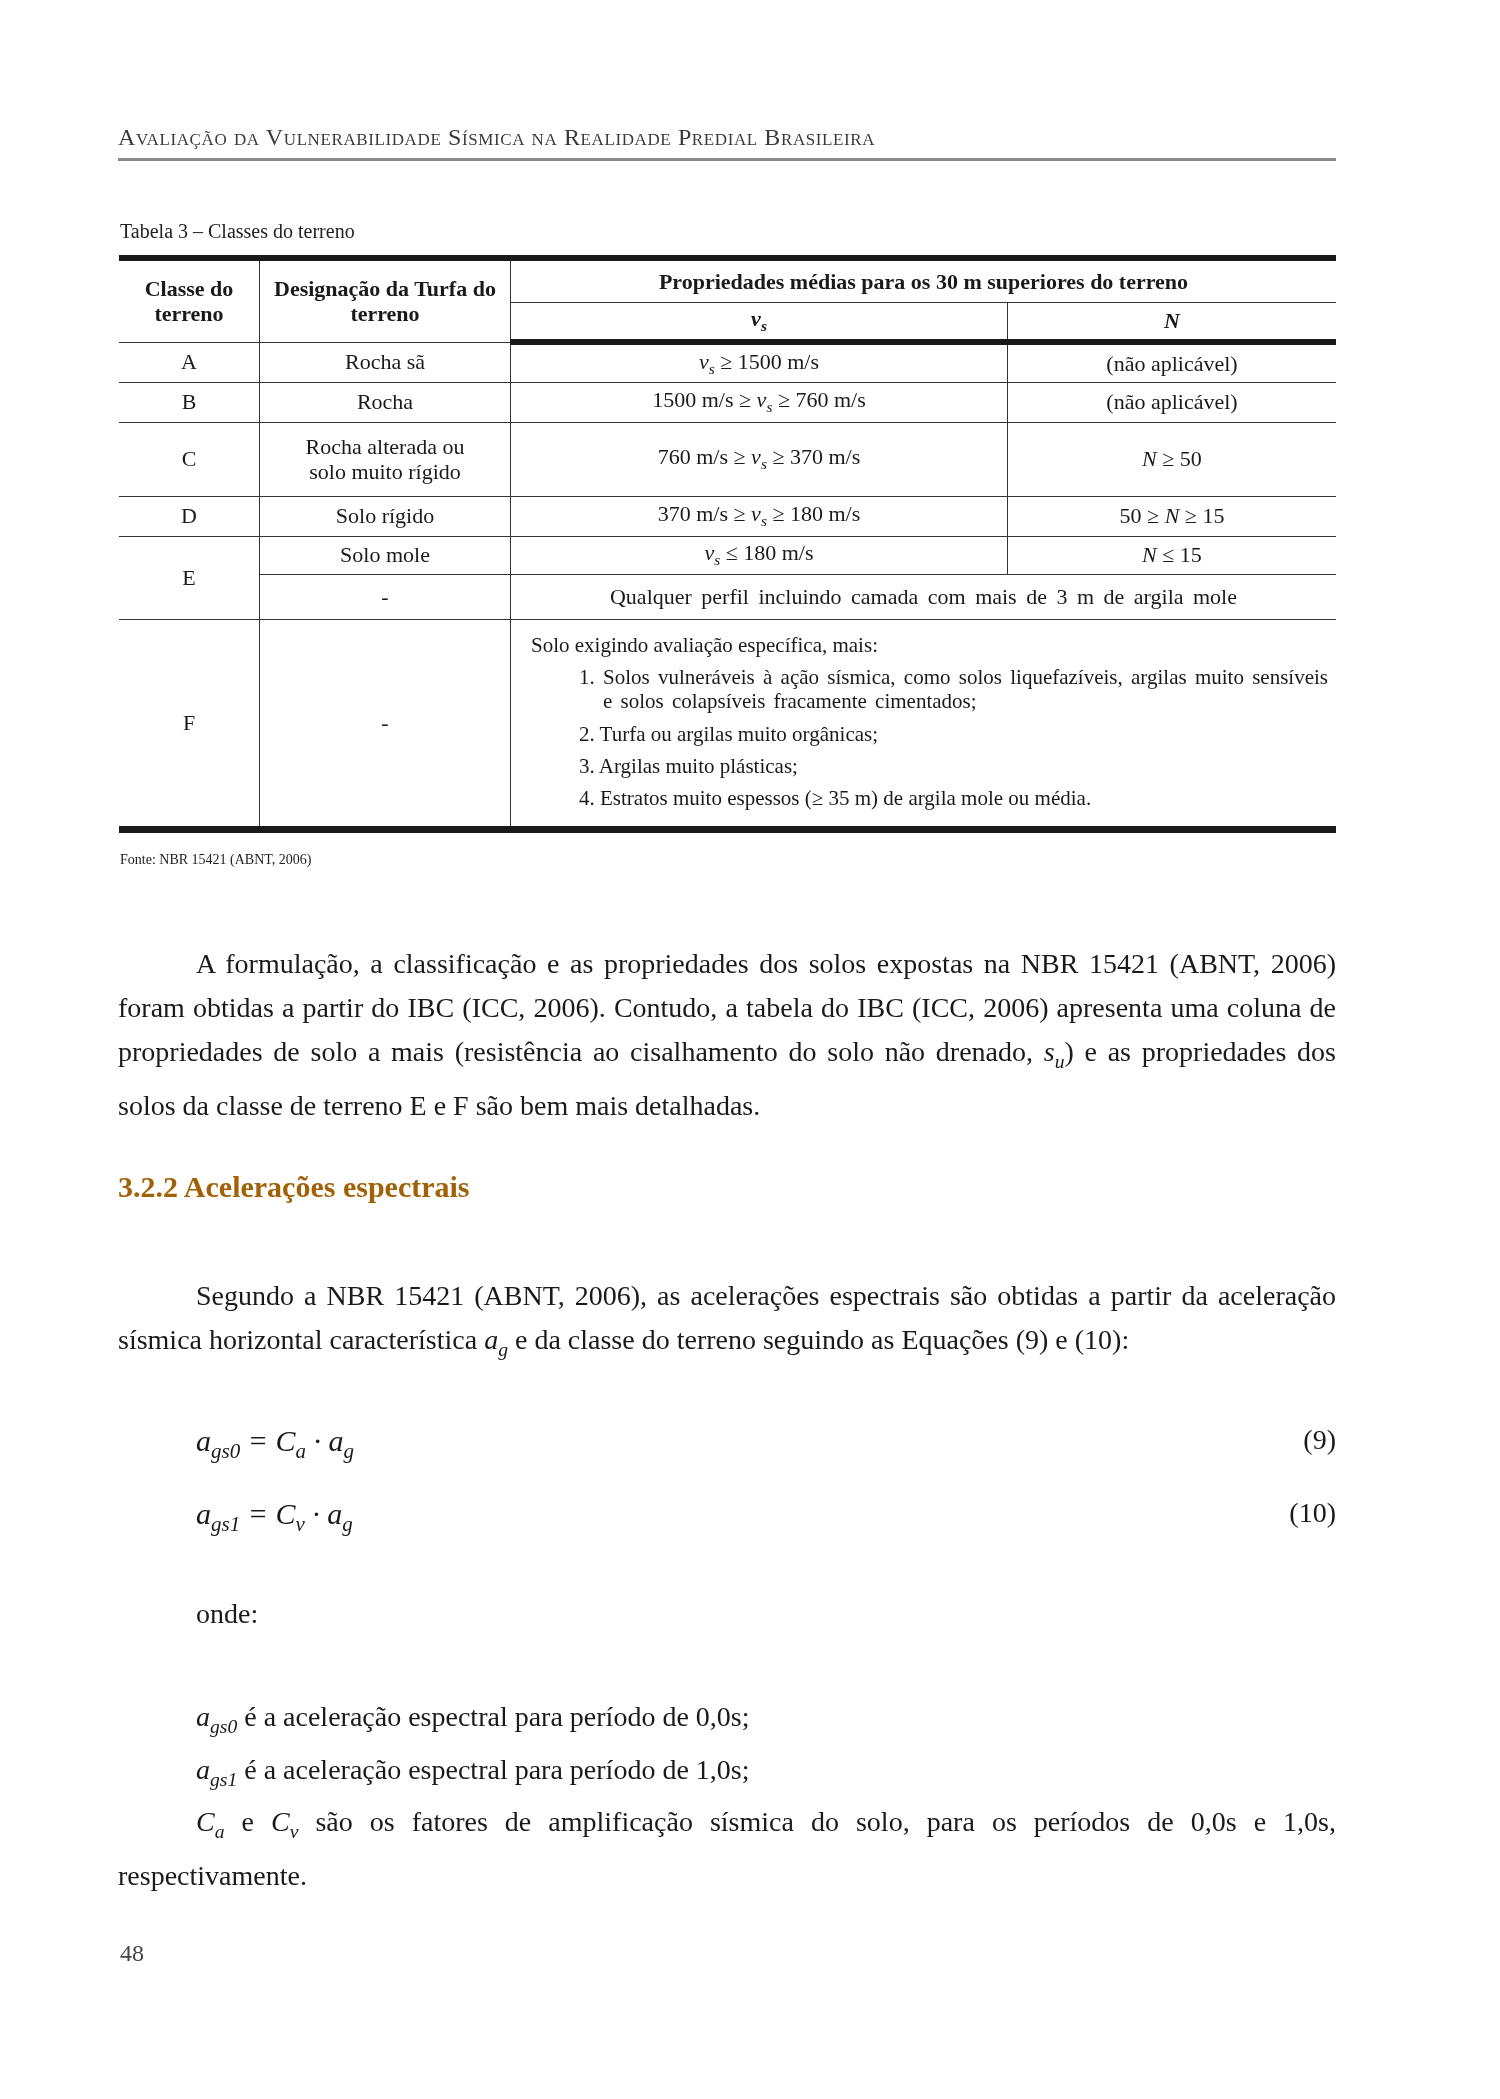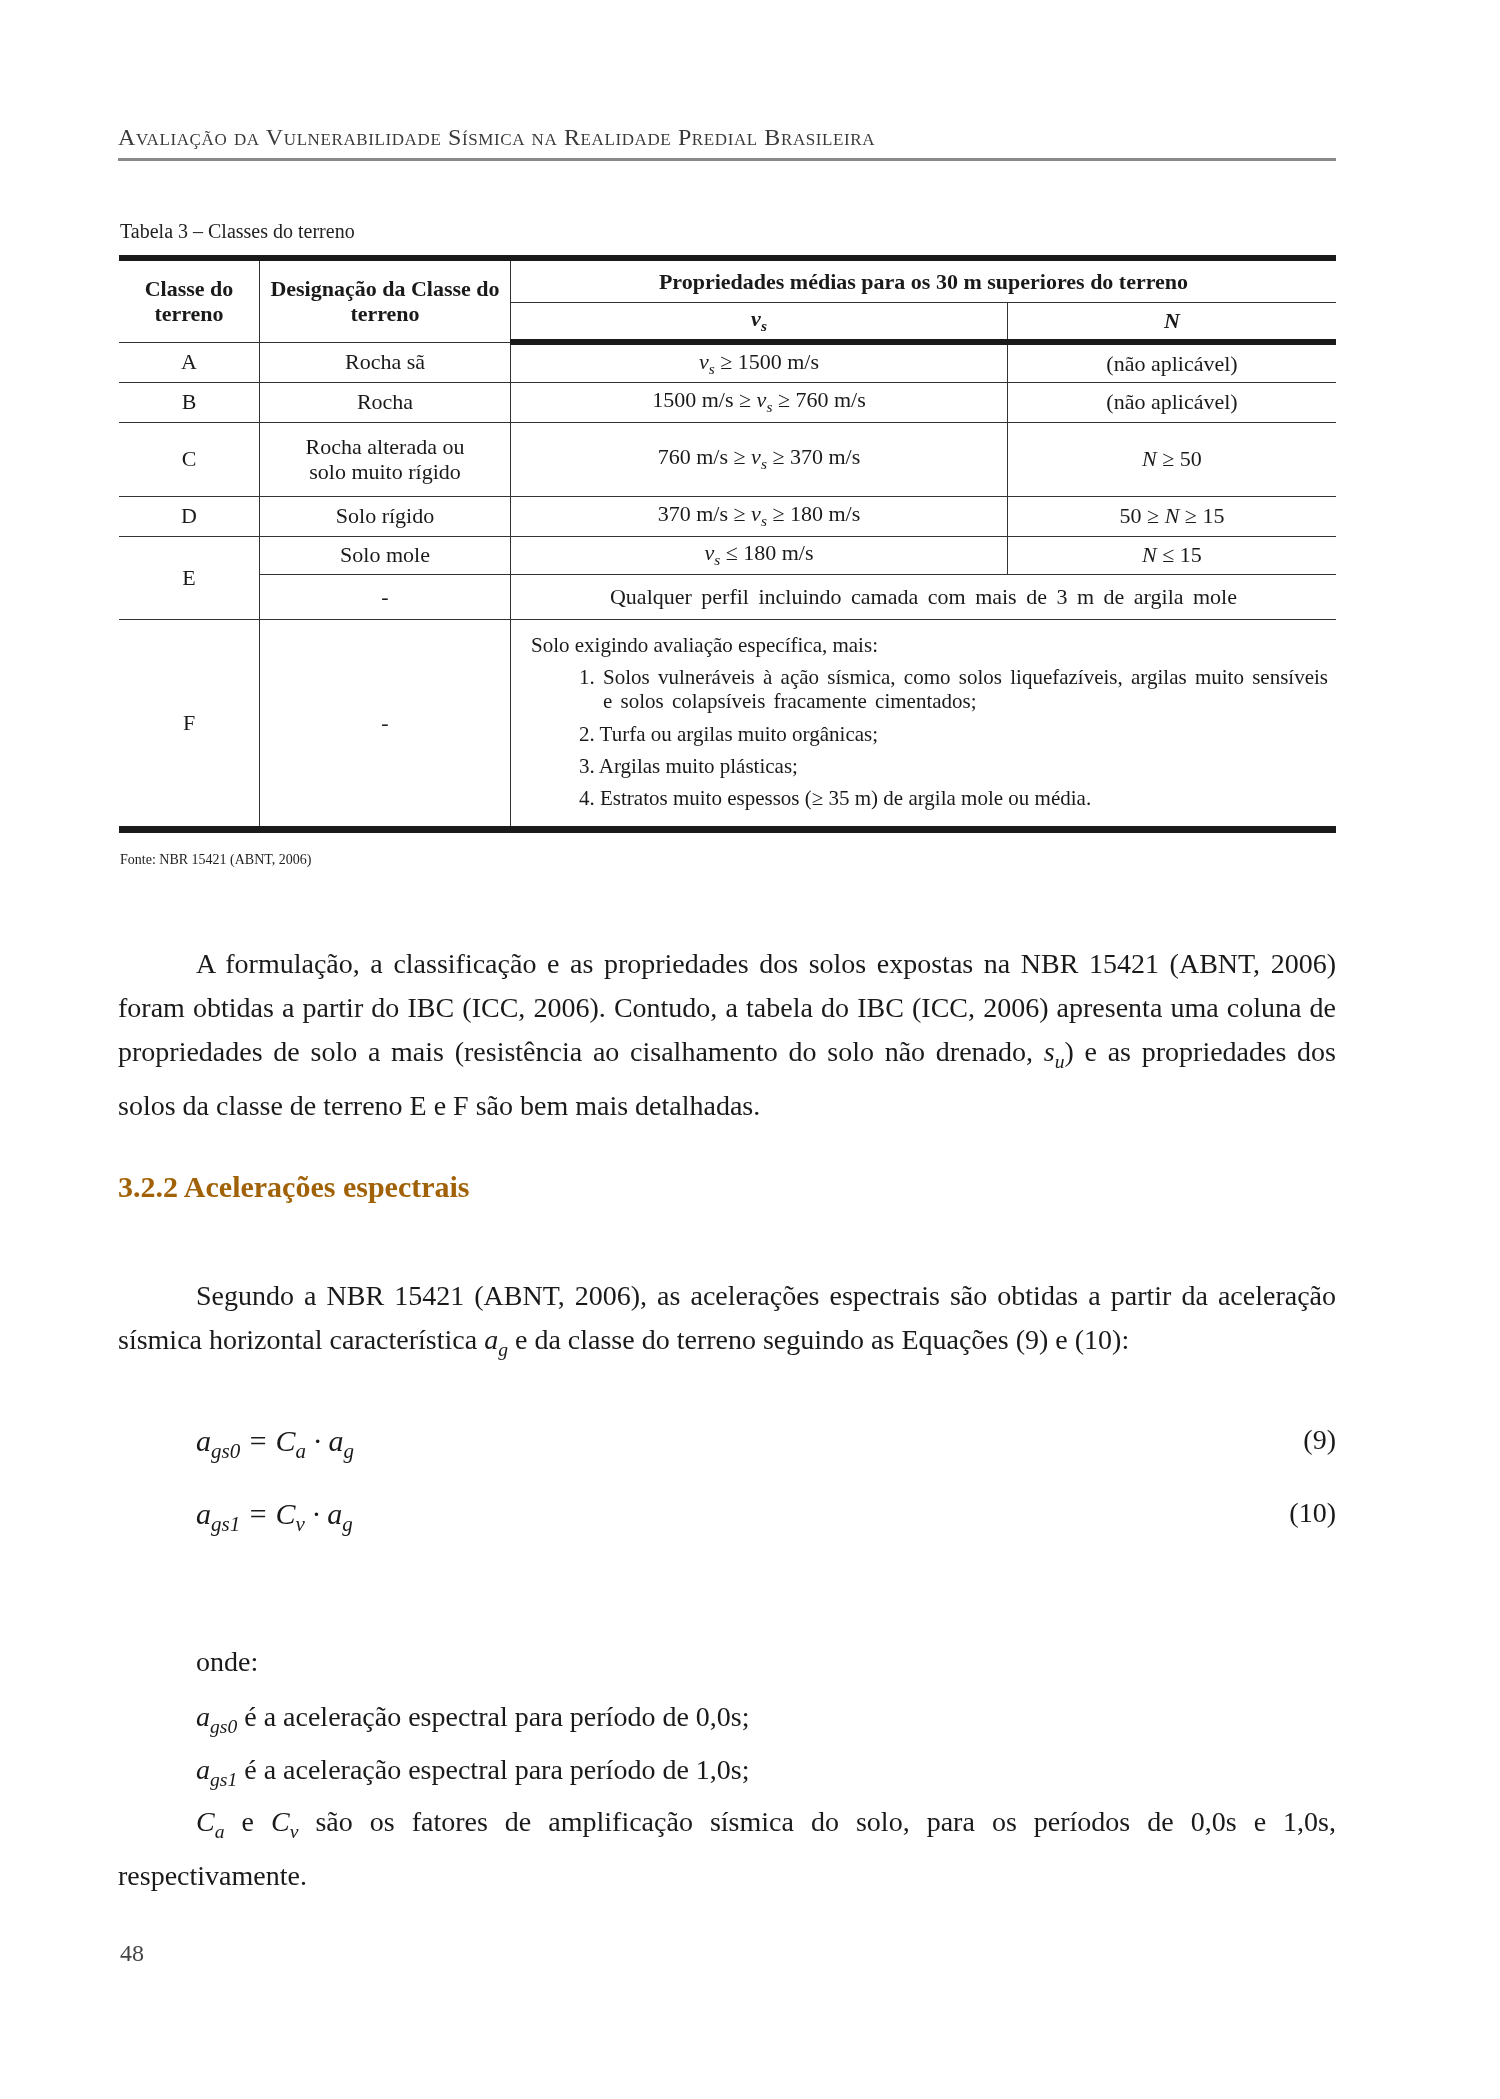--- a/index.html
+++ b/index.html
@@ -72,21 +72,21 @@
     .equation {
       position: absolute; left: 196px; width: 1140px; height: 40px;
       font-family: "Liberation Serif", serif; font-size: 30px; font-style: italic;
     }
     .equation .eq-num {
       position: absolute; right: 0; top: 0; font-style: normal; font-size: 28px;
     }
     .eq9 { top: 1424px; }
     .eq10 { top: 1497px; }
     .onde {
-      position: absolute; left: 196px; top: 1598px; font-size: 28px; margin-top: 48px;
+      position: absolute; left: 196px; top: 1598px; font-size: 28px;
     }
     .def {
       position: absolute; left: 196px; font-size: 28px; line-height: 40px;
     }
     .def i { font-style: italic; }
     .d1 { top: 1697px; }
     .d2 { top: 1750px; }
     .p3 { top: 1800px; }
     .page-number {
       position: absolute; left: 120px; top: 1940px; font-size: 24px; color: #444;
@@ -100,21 +100,21 @@
 
 <div class="table-caption">Tabela 3 – Classes do terreno</div>
 
 <table class="soil">
   <thead>
     <tr class="r-h1">
       <th class="col1" rowspan="2">
         <span>Classe do terreno</span>
       </th>
       <th class="col2" rowspan="2">
-        <span>Designação da Classe do terreno</span>
+        <span>Designação da Turfa do terreno</span>
       </th>
       <th colspan="2">Propriedades médias para os 30 m superiores do terreno</th>
     </tr>
     <tr class="r-h2 h2">
       <th class="col3"><i class="v">v</i><sub><i>s</i></sub></th>
       <th class="col4"><i class="v">N</i></th>
     </tr>
   </thead>
   <tbody>
     <tr class="r-a">

